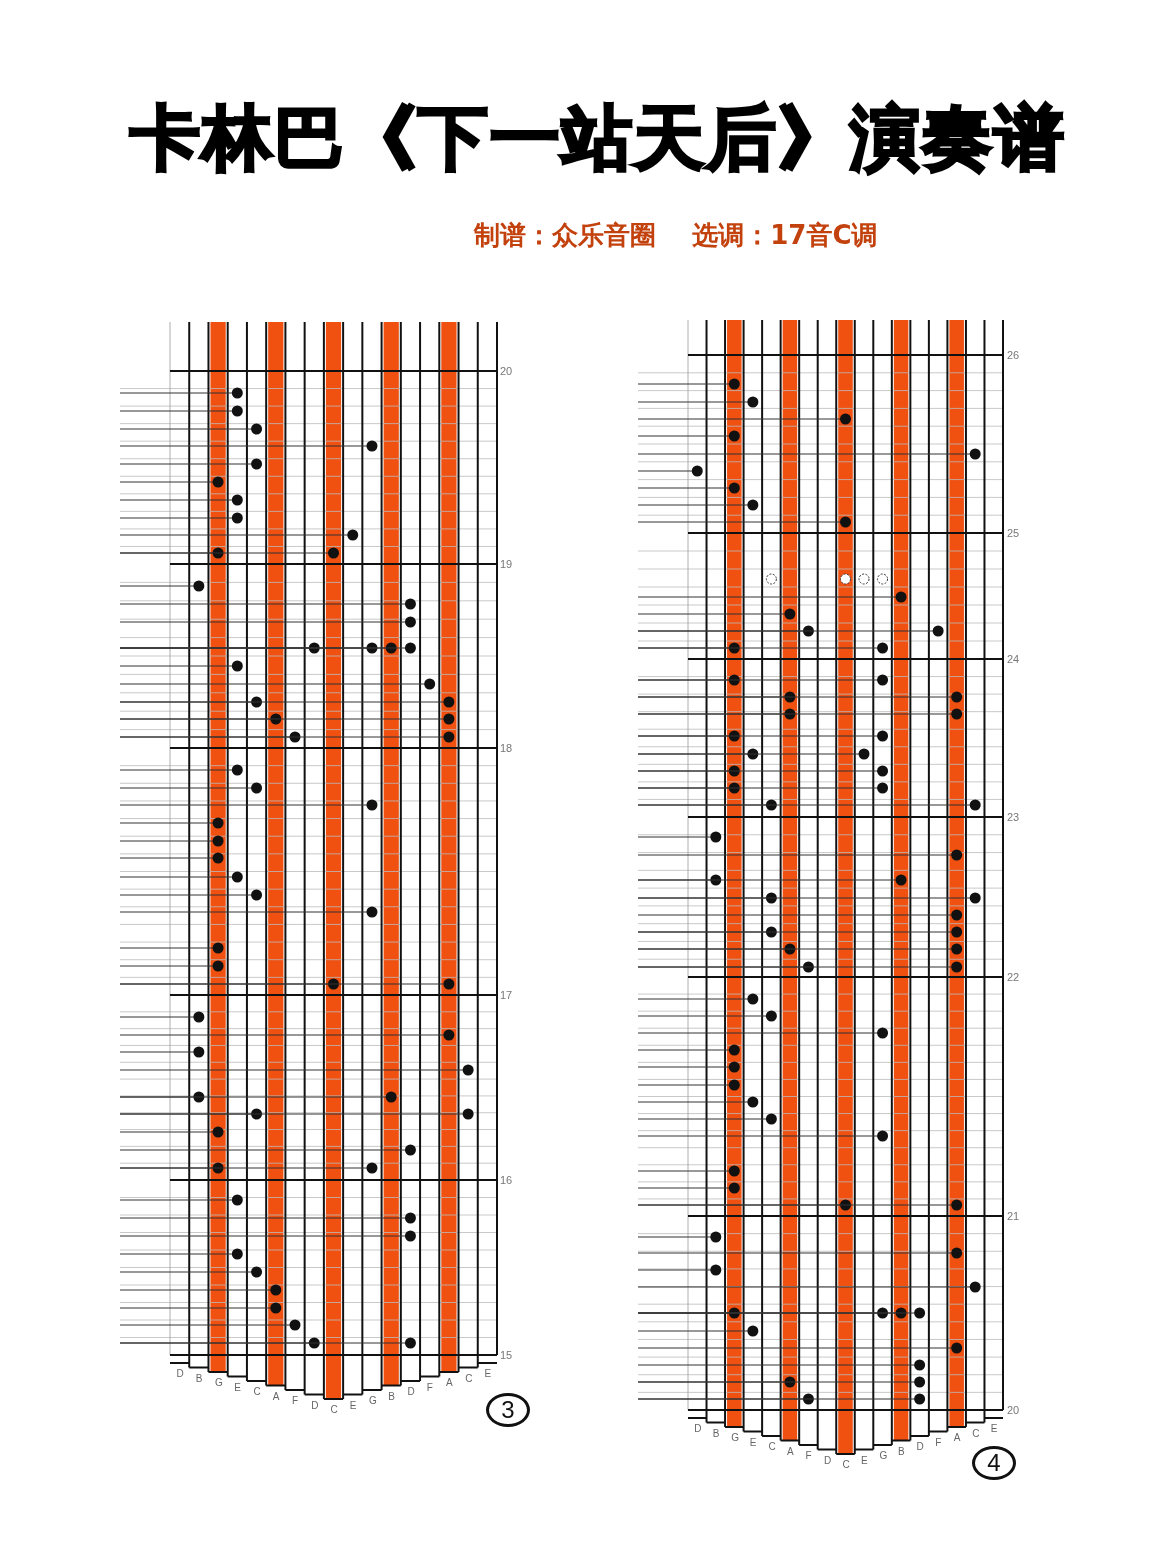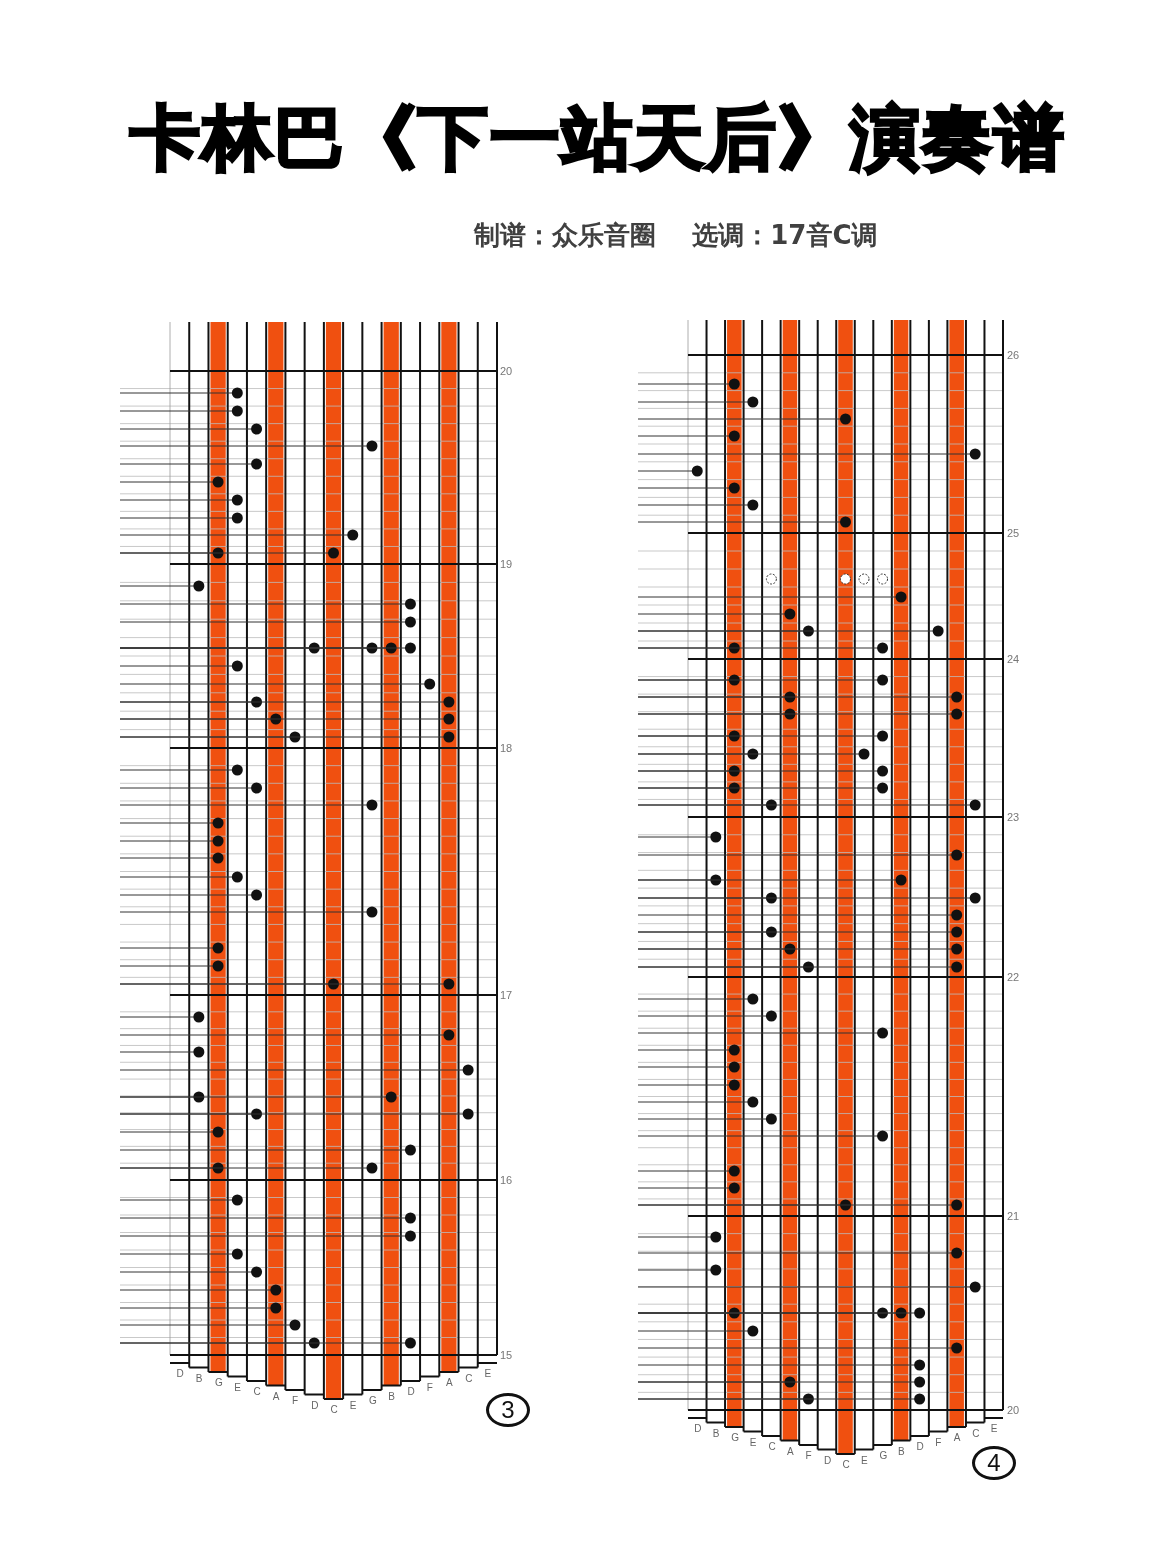--- a/index.html
+++ b/index.html
@@ -5,21 +5,21 @@
   * { box-sizing: border-box; margin: 0; padding: 0; }
   html, body { width: 1152px; height: 1565px; background: #ffffff; overflow: hidden; }
   body { position: relative; font-family: "DejaVu Sans", sans-serif; color: #000; }
   .title {
     position: absolute; left: 0; top: 92px; width: 1152px; text-align: center;
     font-family: "DejaVu Sans", sans-serif; font-weight: 900; font-size: 70px; letter-spacing: 2px;
     color: #000; padding-left: 44px; -webkit-text-stroke: 3px #000;
   }
   .subtitle {
     position: absolute; left: 474px; top: 218px; font-size: 26px; font-weight: 700;
-    font-family: "DejaVu Sans", sans-serif; color: #404040; white-space: pre;
+    font-family: "DejaVu Sans", sans-serif; color: #c2410c; white-space: pre;
   }
   .board { position: absolute; border-radius: 31px; }
   .board svg { position: absolute; left: 0; top: 0; overflow: visible; }
   .page-num {
     position: absolute; width: 44px; height: 34px; border: 3px solid #111; border-radius: 50%;
     text-align: center; line-height: 28px; font-size: 24px; font-family: "Liberation Sans", sans-serif; color: #111;
   }
   .measure-label { font-family: "Liberation Sans", sans-serif; font-size: 11px; fill: #777; }
   .key-label { font-family: "Liberation Sans", sans-serif; font-size: 10px; fill: #666; }
 </style>

